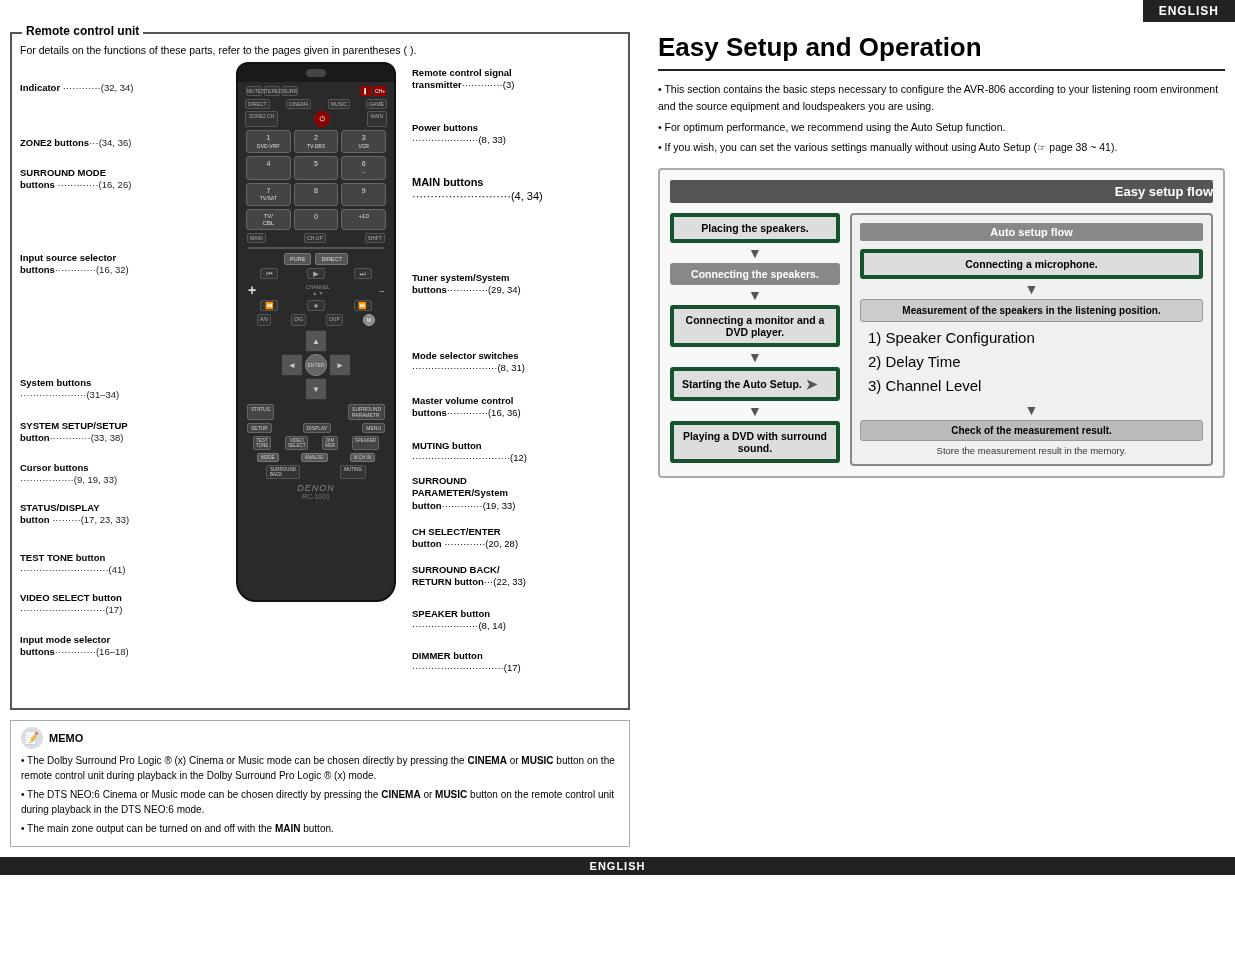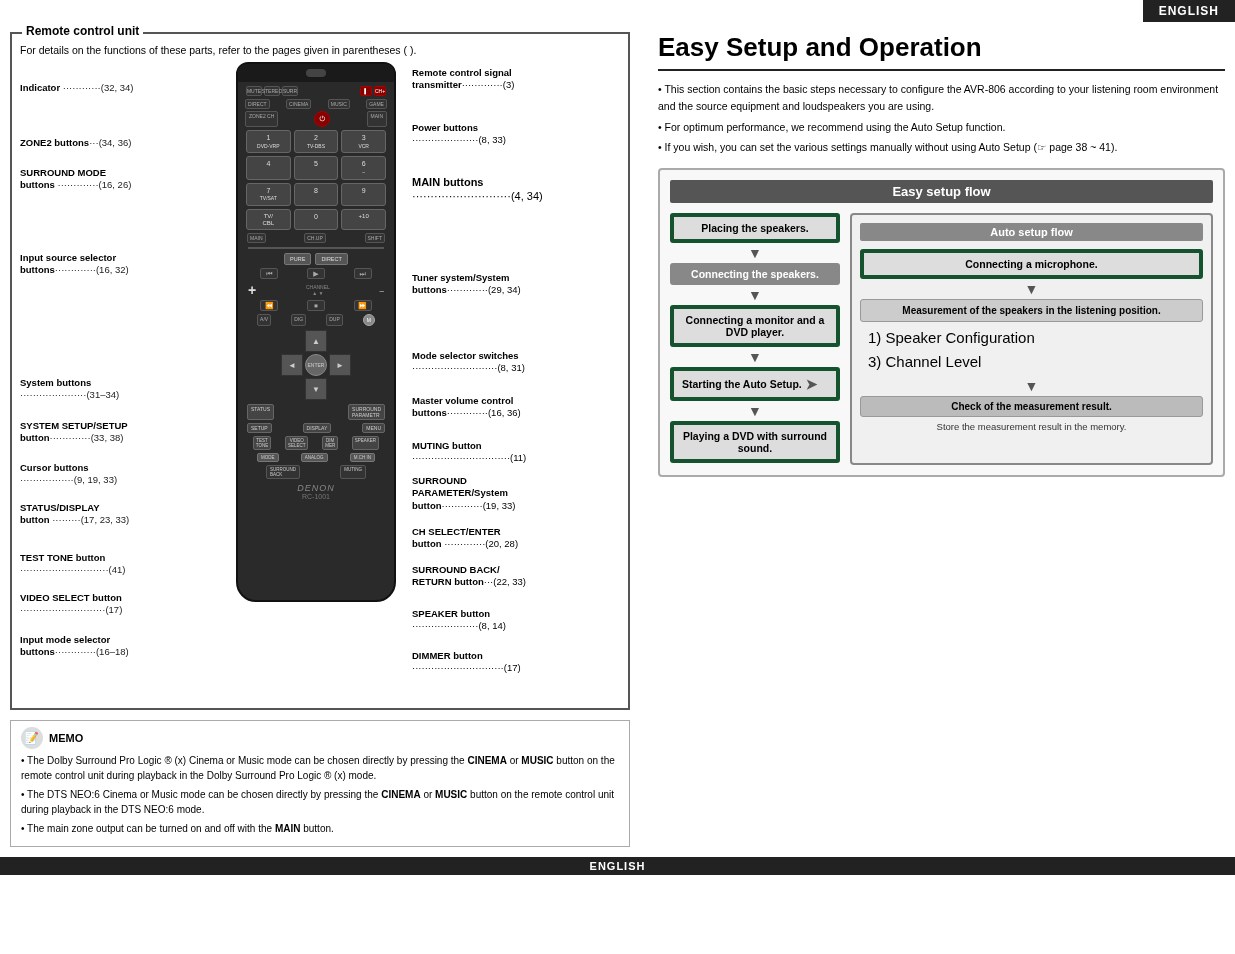--- a/index.html
+++ b/index.html
@@ -175,21 +175,21 @@
       border: 2px solid #aaa;
       border-radius: 4px;
       padding: 10px;
       position: relative;
       background: #f8f8f8;
     }
 
     .flow-header {
       background: #555;
       color: #fff;
-      text-align: center;
+      text-align: right;
       font-size: 13px;
       font-weight: bold;
       padding: 4px 0;
       margin-bottom: 10px;
       border-radius: 2px;
     }
 
     .flow-inner {
       display: flex;
       gap: 10px;
@@ -569,21 +569,21 @@
               <span style="font-weight:bold;">Mode selector switches</span><br>
               <span>···························(8, 31)</span>
             </div>
 
             <div style="position:absolute;top:333px;font-size:9.5px;line-height:1.3;">
               <span style="font-weight:bold;">Master volume control<br>buttons</span><span>·············(16, 36)</span>
             </div>
 
             <div style="position:absolute;top:378px;font-size:9.5px;line-height:1.3;">
               <span style="font-weight:bold;">MUTING button</span><br>
-              <span>·······························(11)</span>
+              <span>·······························(12)</span>
             </div>
 
             <div style="position:absolute;top:413px;font-size:9.5px;line-height:1.3;">
               <span style="font-weight:bold;">SURROUND<br>PARAMETER/System<br>button</span><span>·············(19, 33)</span>
             </div>
 
             <div style="position:absolute;top:464px;font-size:9.5px;line-height:1.3;">
               <span style="font-weight:bold;">CH SELECT/ENTER<br>button</span> <span>·············(20, 28)</span>
             </div>
 
@@ -656,20 +656,21 @@
         <div class="flow-right">
           <div class="auto-flow-header">Auto setup flow</div>
 
           <div class="flow-box">Connecting a microphone.</div>
           <div class="flow-arrow">▼</div>
 
           <div class="flow-measurement-box">Measurement of the speakers in the listening position.</div>
 
           <div class="flow-sub-items">
             <div>1)  Speaker Configuration</div>
+            <div>2)  Delay Time</div>
             <div>3)  Channel Level</div>
           </div>
 
           <div class="flow-arrow">▼</div>
 
           <div class="flow-check-box">Check of the measurement result.</div>
 
           <div class="flow-store-text">Store the measurement result in the memory.</div>
         </div>
       </div>

